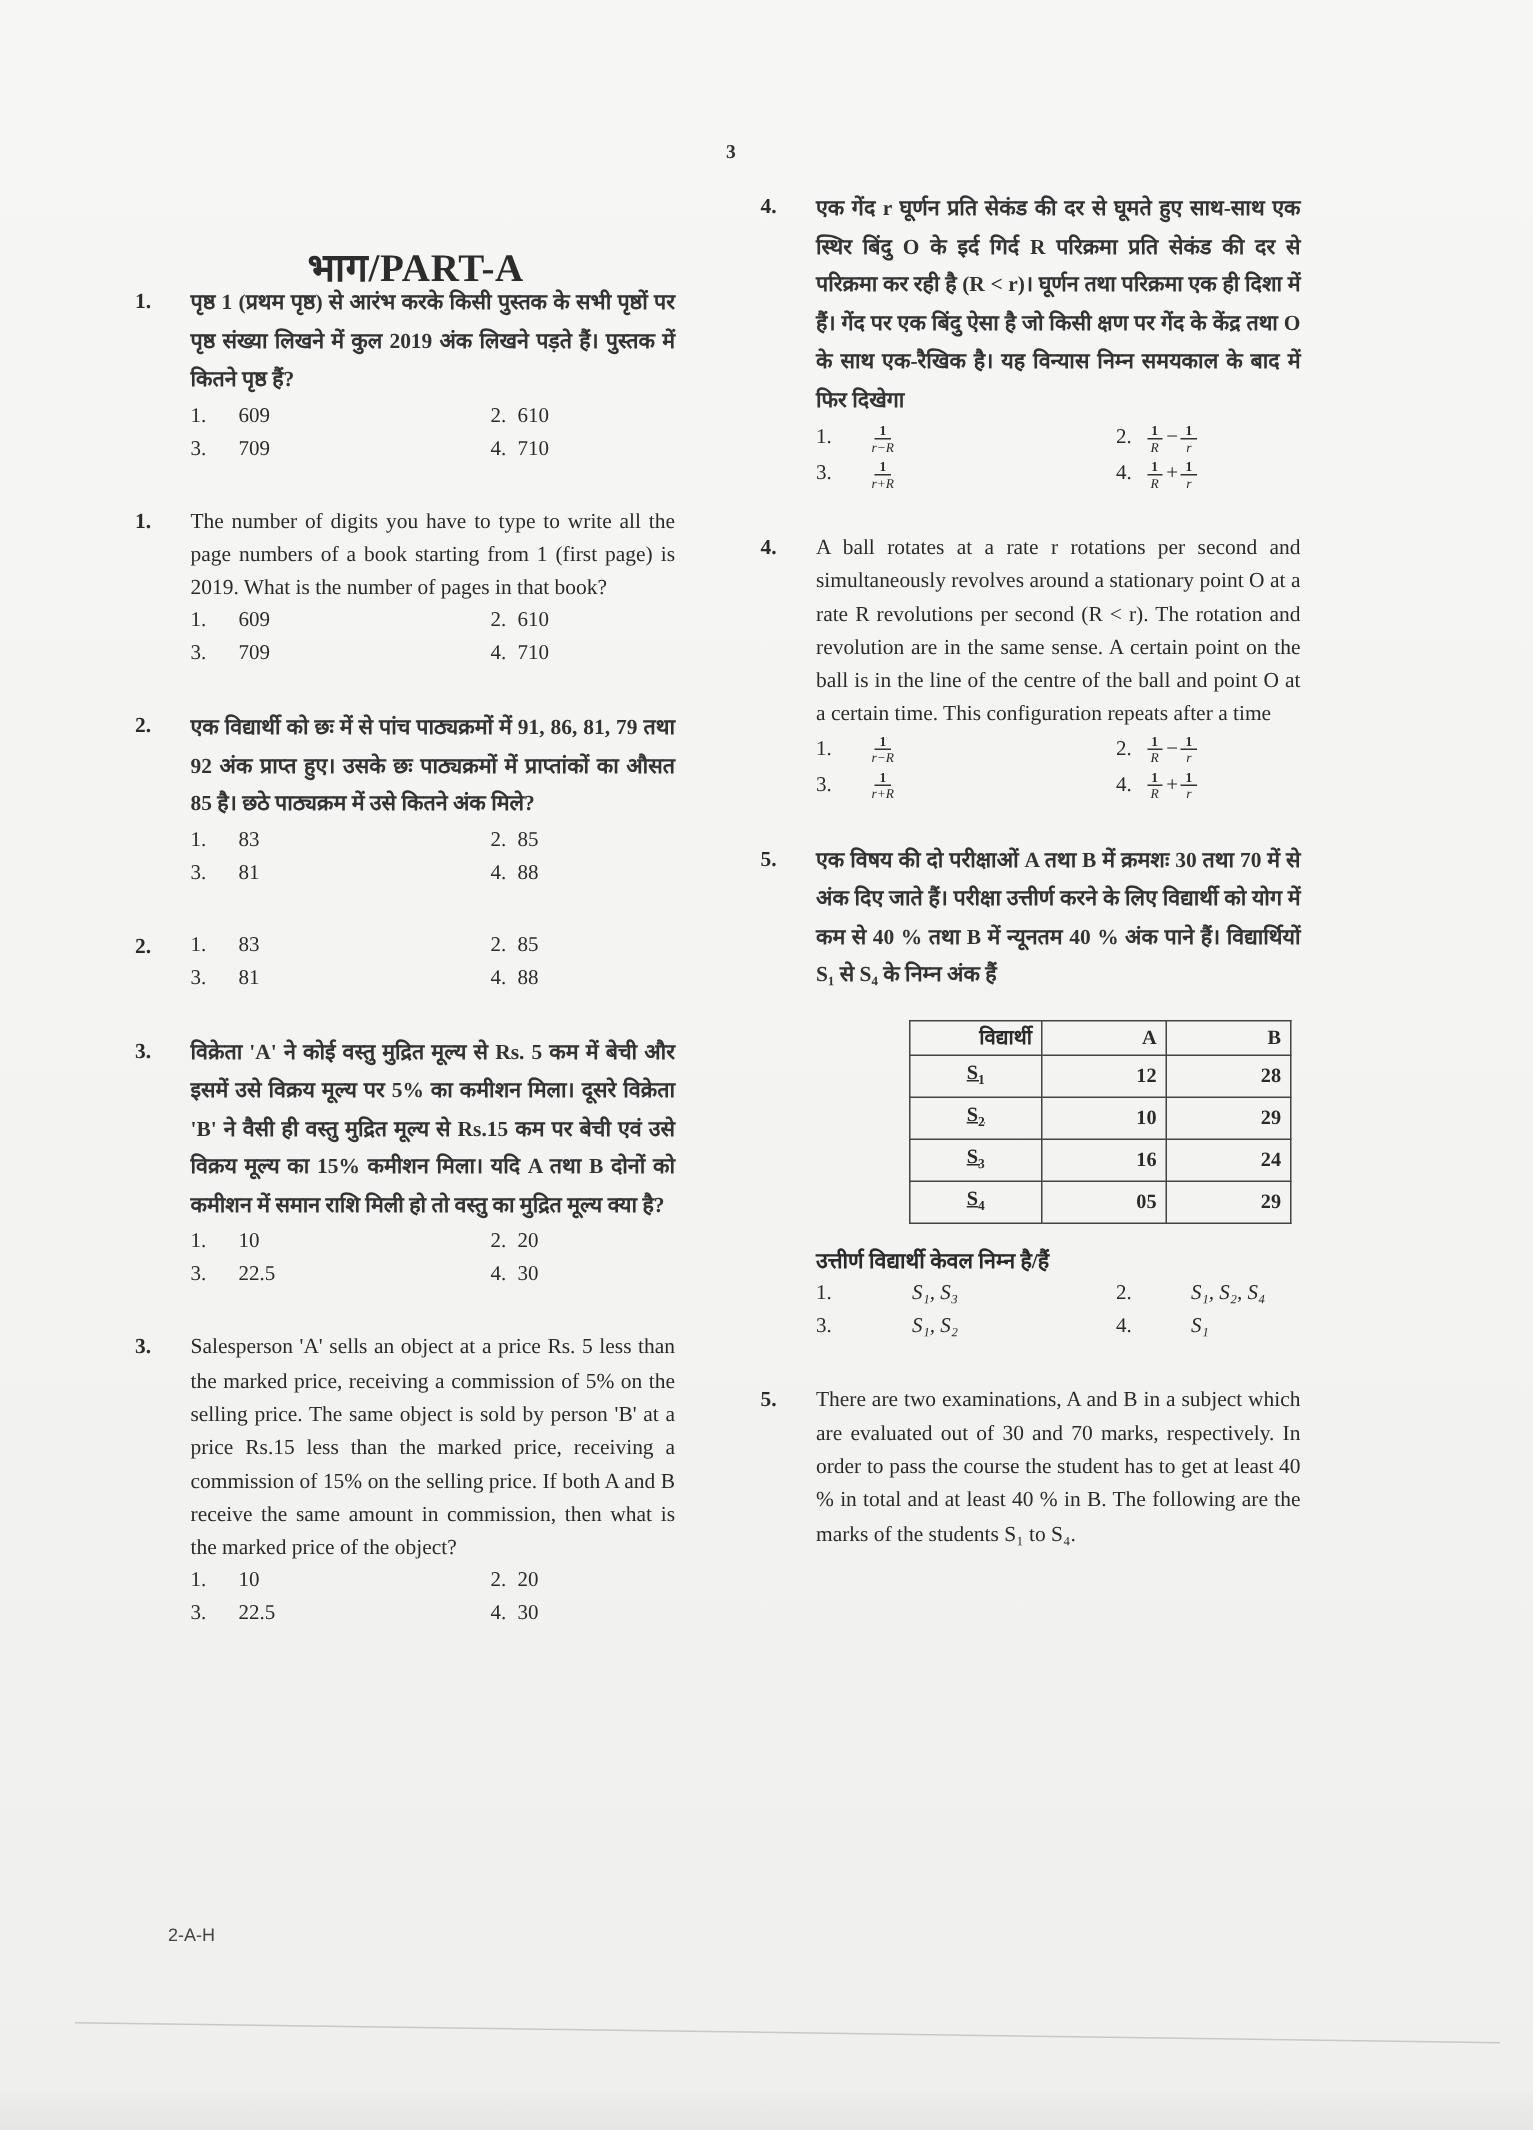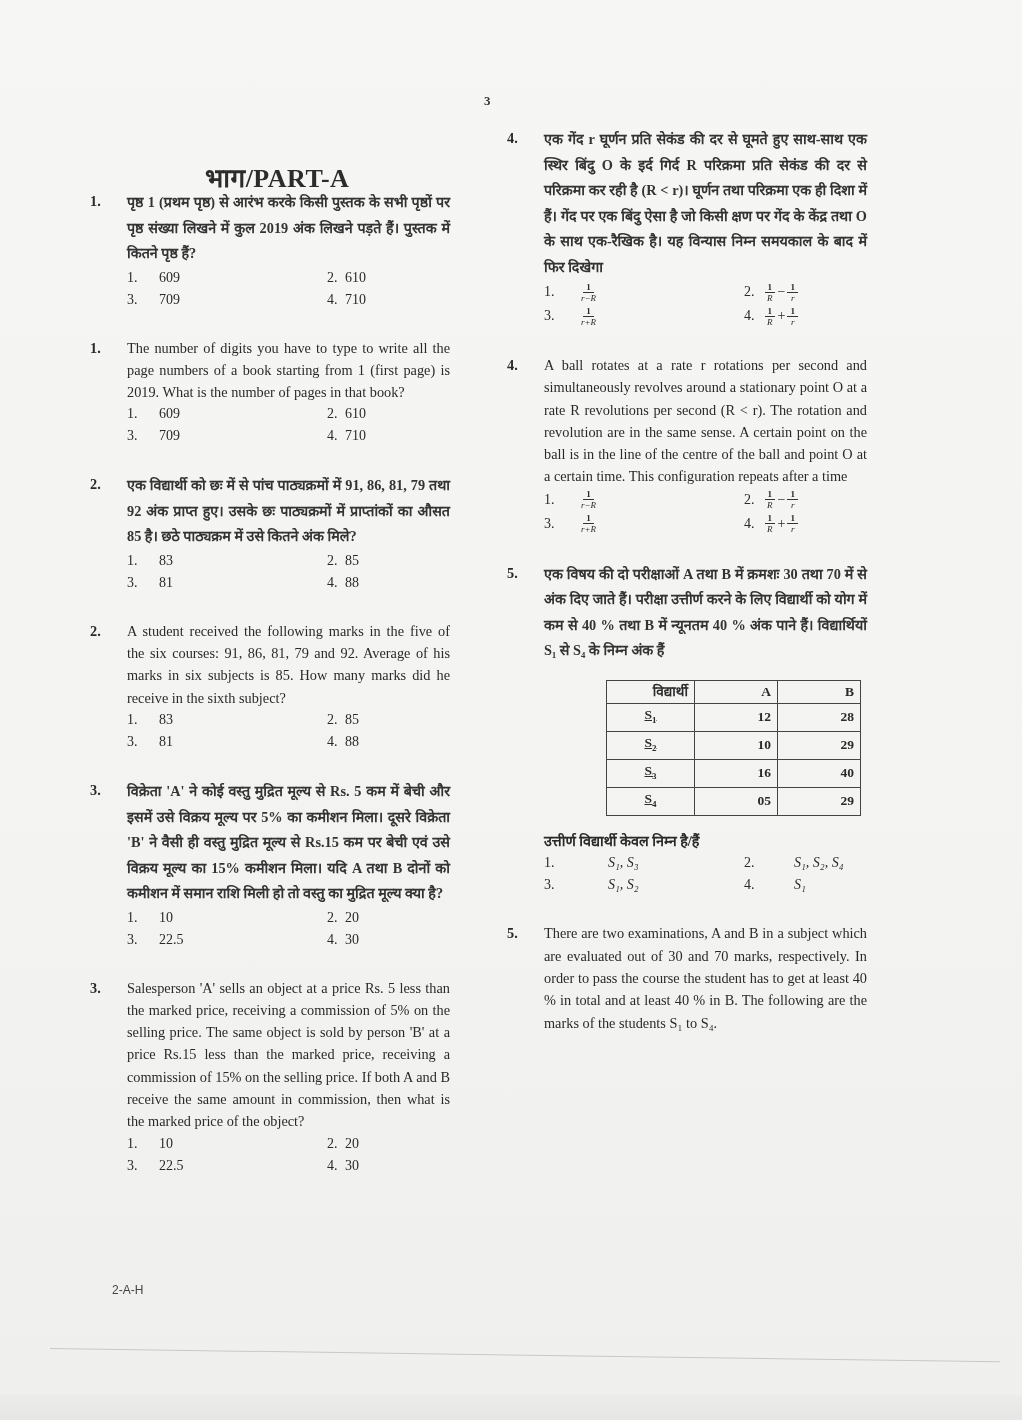--- a/index.html
+++ b/index.html
@@ -123,21 +123,20 @@
           </div>
           <div class="opt r">
             <span class="on">4.</span>
             <span>88</span>
           </div>
         </div>
       </div>
       <div class="sp1"></div>
       <div class="q">
         <span class="qnum">2.</span>
-        <p class="stem">A student received the following marks in the five of the six courses: 91, 86, 81, 79 and 92. Average of his marks in six subjects is 85. How many marks did he receive in the sixth subject?</p>
         <div class="opts">
           <div class="opt">
             <span class="on">1.</span>
             <span>83</span>
           </div>
           <div class="opt r">
             <span class="on">2.</span>
             <span>85</span>
           </div>
           <div class="opt">
@@ -308,21 +307,21 @@
                 <td>28</td>
               </tr>
               <tr>
                 <td class="s">S<sub>2</sub></td>
                 <td>10</td>
                 <td>29</td>
               </tr>
               <tr>
                 <td class="s">S<sub>3</sub></td>
                 <td>16</td>
-                <td>40</td>
+                <td>24</td>
               </tr>
               <tr>
                 <td class="s">S<sub>4</sub></td>
                 <td>05</td>
                 <td>29</td>
               </tr>
             </tbody>
         </table>
       </div>
       <div style="height:14px"></div>

